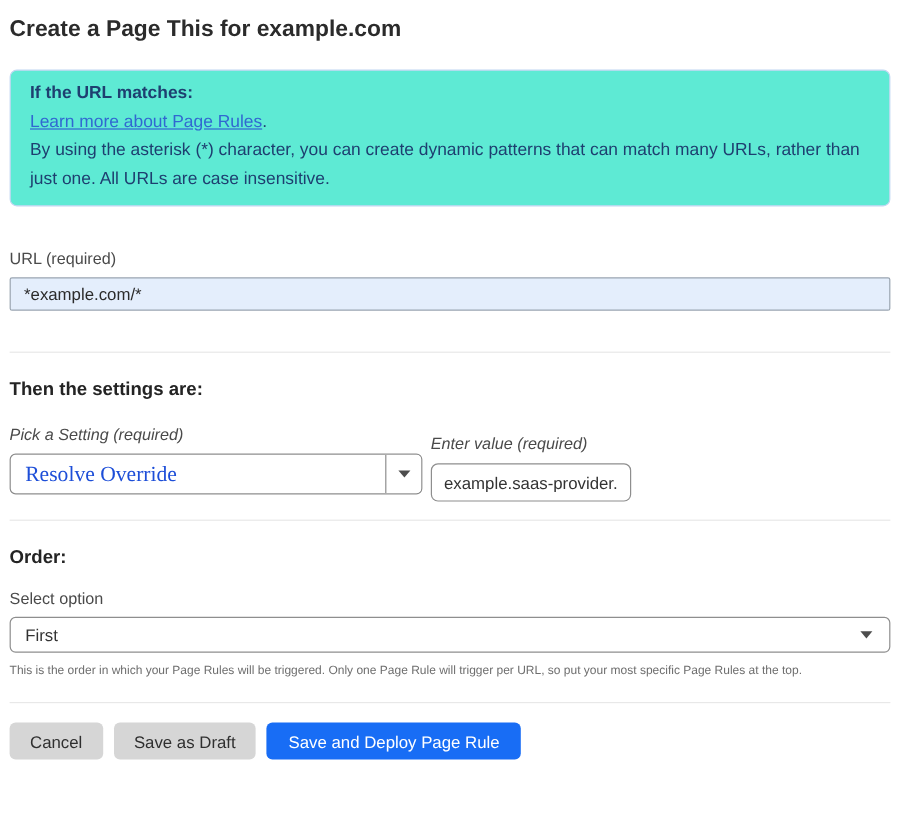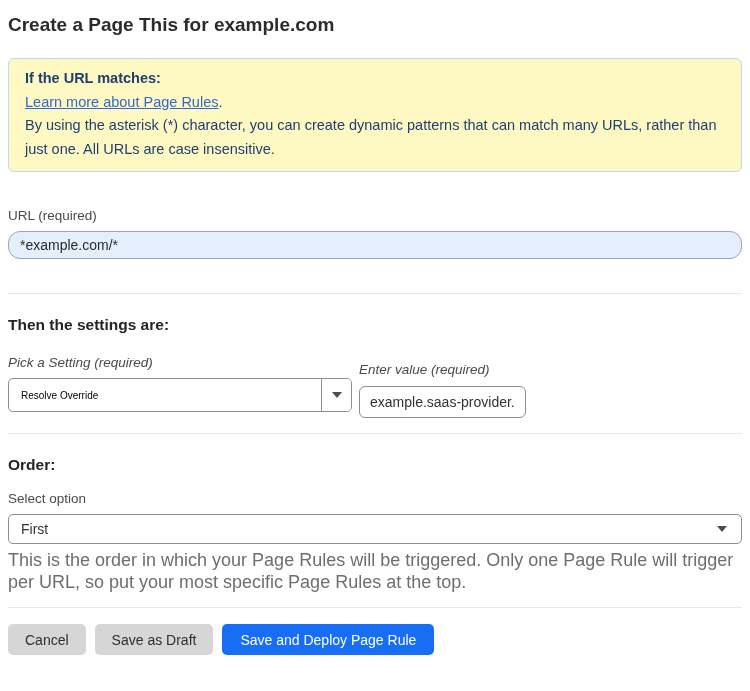--- a/index.html
+++ b/index.html
@@ -16,21 +16,21 @@
   .page-title {
     margin-top: 12px;
     font-size: 19px;
     line-height: 26px;
     font-weight: bold;
     color: #2b2b2b;
   }
 
   .info-box {
     margin-top: 20px;
-    background: #fef9c3;
+    background: #5eead4;
     border: 1px solid #c0d6f2;
     border-radius: 6px;
     padding: 8px 16px 10px 16px;
     font-size: 14.5px;
     line-height: 23.5px;
     color: #1e3f70;
   }
   .info-box .info-heading { font-weight: bold; }
   .info-box a {
     color: #3168d1;
@@ -46,21 +46,21 @@
     color: #4a4a4a;
   }
 
   .url-input {
     display: block;
     margin-top: 7px;
     width: 100%;
     height: 28px;
     background: #e4eefc;
     border: 1px solid #9aa5b1;
-    border-radius: 12px;
+    border-radius: 2px;
     padding: 0 11px;
     font-family: "Liberation Sans", sans-serif;
     font-size: 14px;
     color: #2b2b2b;
     outline: none;
   }
 
   .divider {
     border: none;
     border-top: 1px solid #e8e8e8;
@@ -102,22 +102,23 @@
     display: flex;
     align-items: stretch;
     cursor: pointer;
     overflow: hidden;
   }
   .custom-select .select-text {
     flex: 1;
     display: flex;
     align-items: center;
     padding-left: 12px;
-    font-size: 10px;
-    color: #000000;
+    font-size: 18px;
+    color: #1d4ed8;
+    font-family: Liberation Serif, serif;
   }
   .custom-select .arrow-box {
     width: 30px;
     border-left: 1px solid #8e8e8e;
     display: flex;
     align-items: center;
     justify-content: center;
     background: #ffffff;
   }
   .tri-down {
@@ -174,21 +175,21 @@
   }
   .order-select .tri-down {
     position: absolute;
     right: 14px;
     top: 50%;
     margin-top: -3px;
   }
 
   .help-text {
     margin-top: 5px;
-    font-size: 18px;
+    font-size: 10px;
     line-height: 22px;
     color: #6e6e6e;
     max-width: 734px;
   }
 
   .footer {
     margin-top: 16px;
     display: flex;
     align-items: center;
   }

